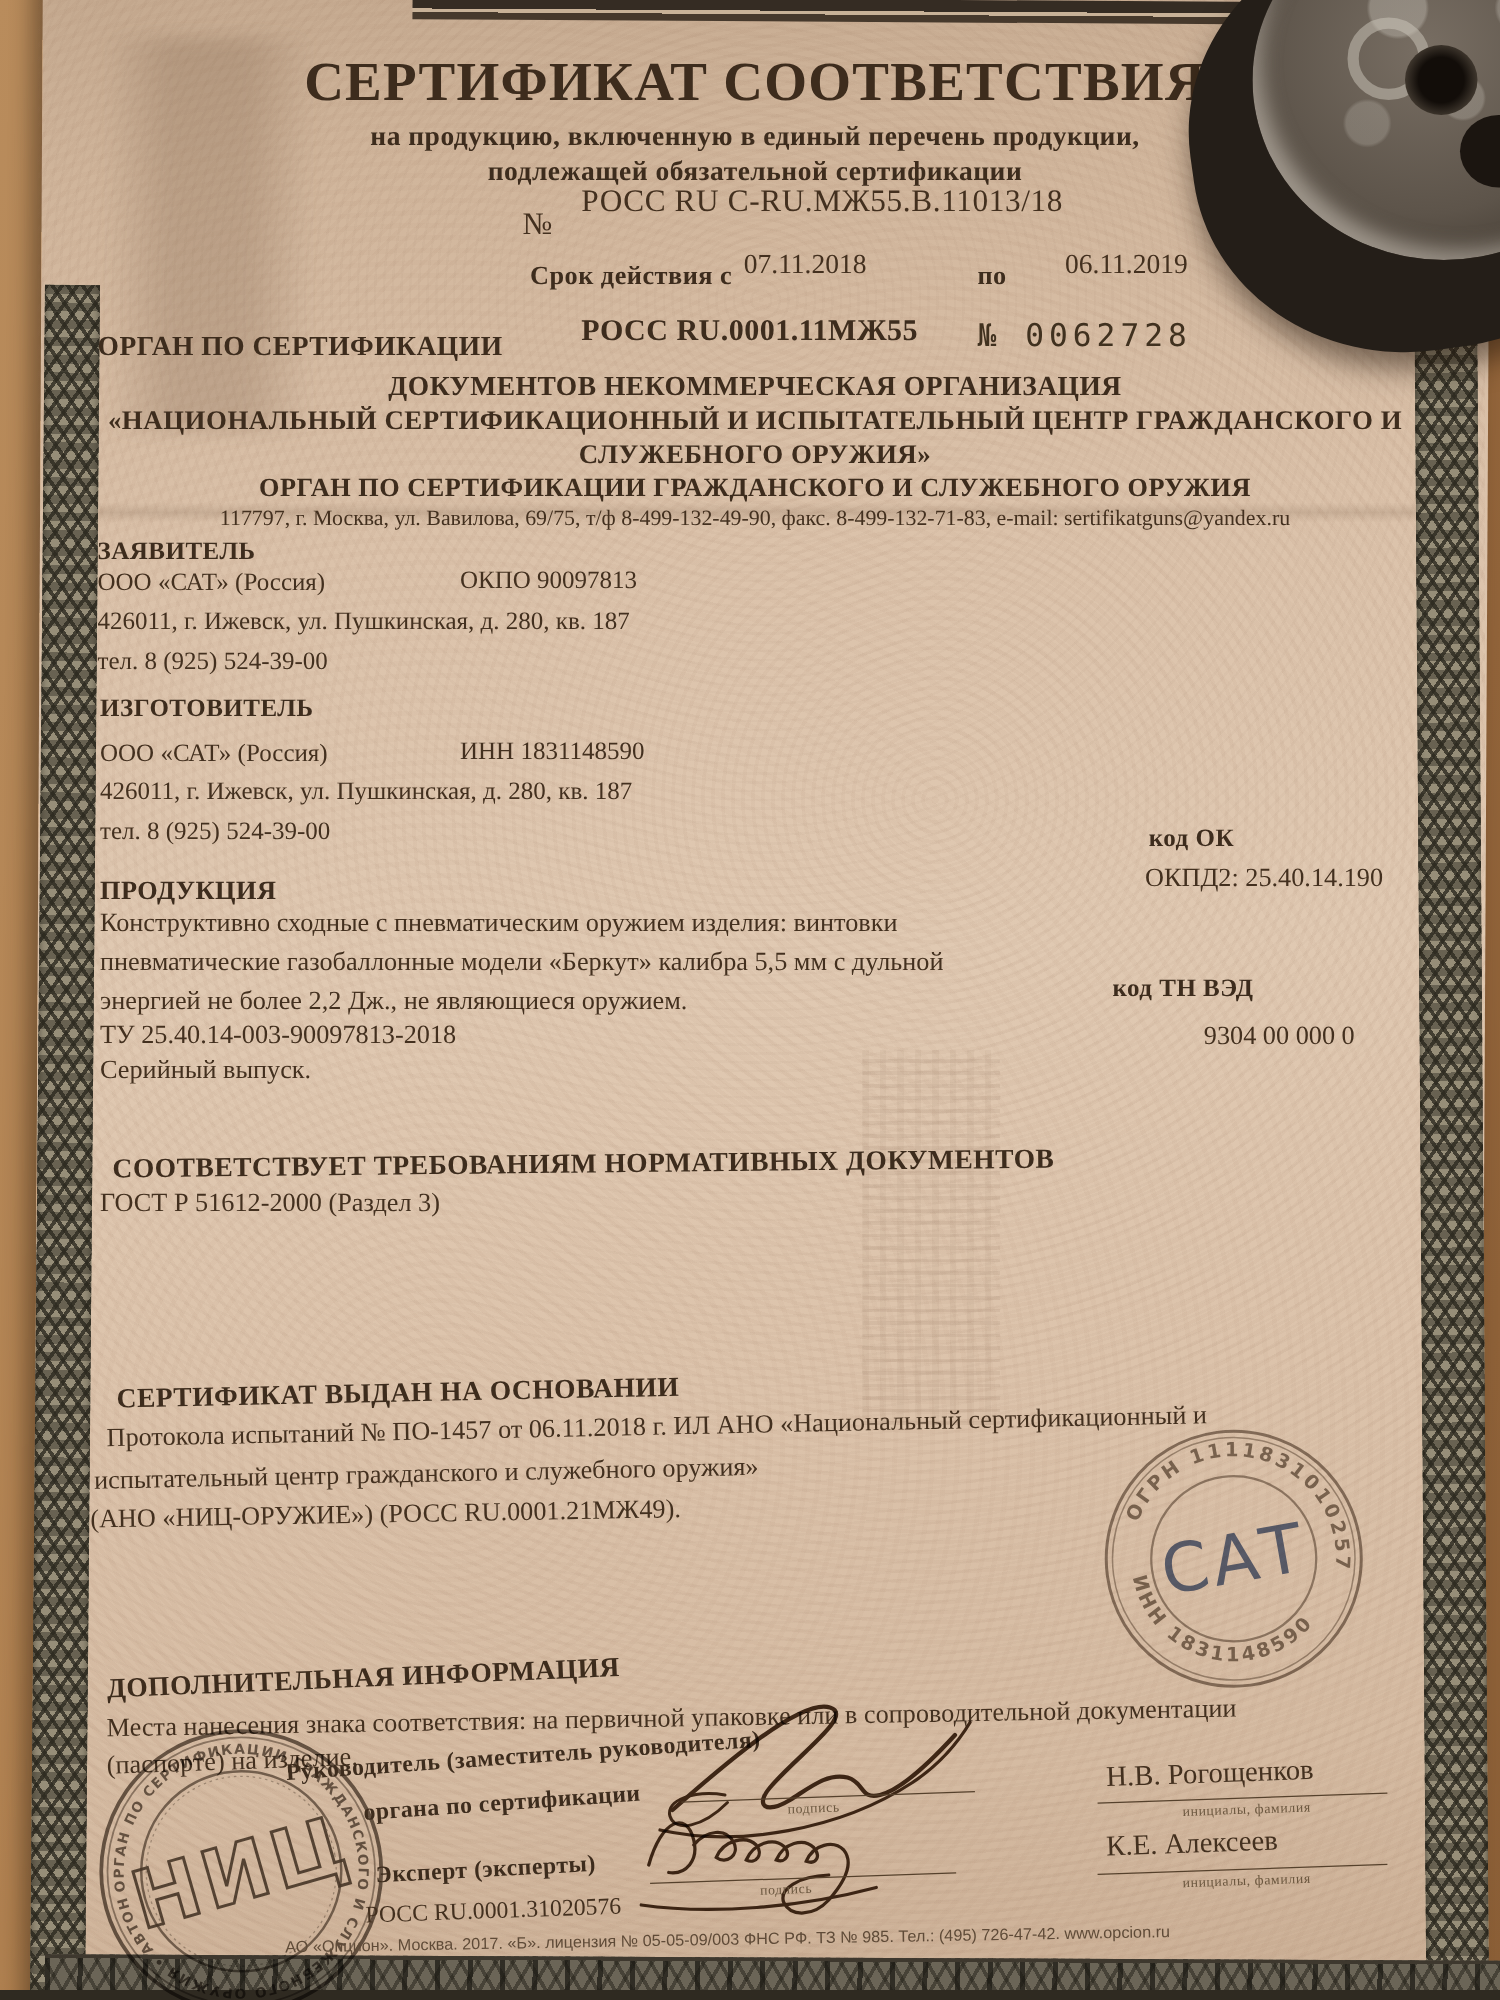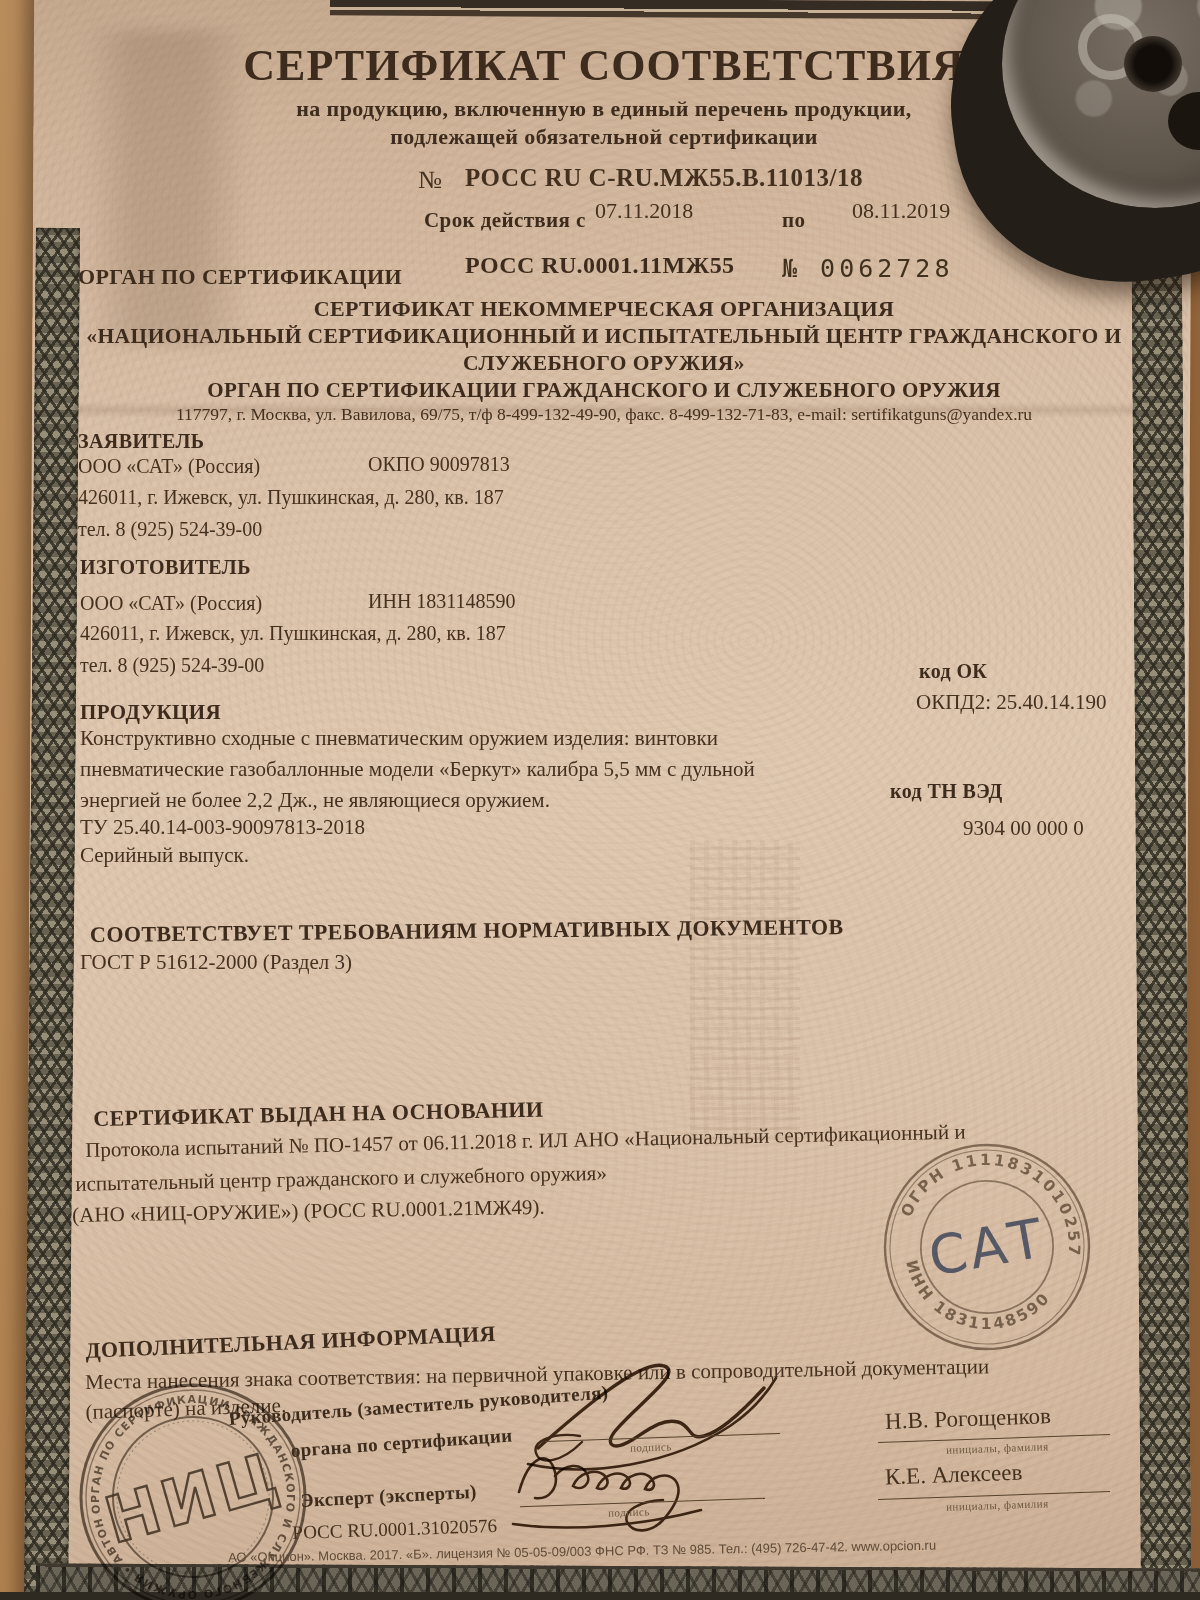--- a/index.html
+++ b/index.html
@@ -83,31 +83,31 @@
 <div class="abs strip strip-left"></div>
 <div class="abs strip strip-right"></div>
 <div class="abs botband"></div>
 <div class="abs botedge"></div>
 
 <div class="abs ctr h" style="top:40px;font-size:44px;letter-spacing:1px;">СЕРТИФИКАТ СООТВЕТСТВИЯ</div>
 <div class="abs ctr h" style="top:96px;font-size:22px;">на продукцию, включенную в единый перечень продукции,</div>
 <div class="abs ctr h" style="top:124px;font-size:22px;">подлежащей обязательной сертификации</div>
 
 <div class="abs ink" style="left:418px;top:166px;font-size:25px;">№</div>
-<div class="abs ink" style="left:465px;top:164px;font-size:25px;letter-spacing:.5px;font-weight:bold;">РОСС RU C-RU.МЖ55.В.11013/18</div>
+<div class="abs ink" style="left:465px;top:148px;font-size:25px;letter-spacing:.5px;">РОСС RU C-RU.МЖ55.В.11013/18</div>
 
 <div class="abs h" style="left:424px;top:208px;font-size:21px;">Срок действия с</div>
 <div class="abs ink" style="left:595px;top:198px;font-size:22px;">07.11.2018</div>
 <div class="abs h" style="left:782px;top:208px;font-size:21px;">по</div>
-<div class="abs ink" style="left:852px;top:198px;font-size:22px;">08.11.2019</div>
+<div class="abs ink" style="left:852px;top:198px;font-size:22px;">06.11.2019</div>
 
 <div class="abs h" style="left:78px;top:264px;font-size:22px;">ОРГАН ПО СЕРТИФИКАЦИИ</div>
 <div class="abs h" style="left:465px;top:252px;font-size:24px;">РОСС RU.0001.11МЖ55</div>
 <div class="abs serial" style="left:782px;top:254px;font-size:25px;">№ 0062728</div>
-<div class="abs ctr h" style="top:296px;font-size:22px;">СЕРТИФИКАТ НЕКОММЕРЧЕСКАЯ ОРГАНИЗАЦИЯ</div>
+<div class="abs ctr h" style="top:296px;font-size:22px;">ДОКУМЕНТОВ НЕКОММЕРЧЕСКАЯ ОРГАНИЗАЦИЯ</div>
 <div class="abs ctr h" style="top:324px;font-size:21.5px;">«НАЦИОНАЛЬНЫЙ СЕРТИФИКАЦИОННЫЙ И ИСПЫТАТЕЛЬНЫЙ ЦЕНТР ГРАЖДАНСКОГО И</div>
 <div class="abs ctr h" style="top:351px;font-size:21.5px;">СЛУЖЕБНОГО ОРУЖИЯ»</div>
 <div class="abs ctr h" style="top:378px;font-size:21px;">ОРГАН ПО СЕРТИФИКАЦИИ ГРАЖДАНСКОГО И  СЛУЖЕБНОГО ОРУЖИЯ</div>
 <div class="abs ctr ink" style="top:404px;font-size:17.5px;">117797, г. Москва, ул. Вавилова, 69/75,   т/ф 8-499-132-49-90, факс. 8-499-132-71-83, e-mail: sertifikatguns@yandex.ru</div>
 
 <div class="abs h" style="left:78px;top:430px;font-size:20px;">ЗАЯВИТЕЛЬ</div>
 <div class="abs ink" style="left:78px;top:455px;font-size:20px;">ООО «САТ» (Россия)</div>
 <div class="abs ink" style="left:368px;top:453px;font-size:20px;">ОКПО 90097813</div>
 <div class="abs ink" style="left:78px;top:486px;font-size:20px;">426011, г. Ижевск, ул. Пушкинская, д. 280, кв. 187</div>
 <div class="abs ink" style="left:78px;top:518px;font-size:20px;">тел.  8 (925) 524-39-00</div>

